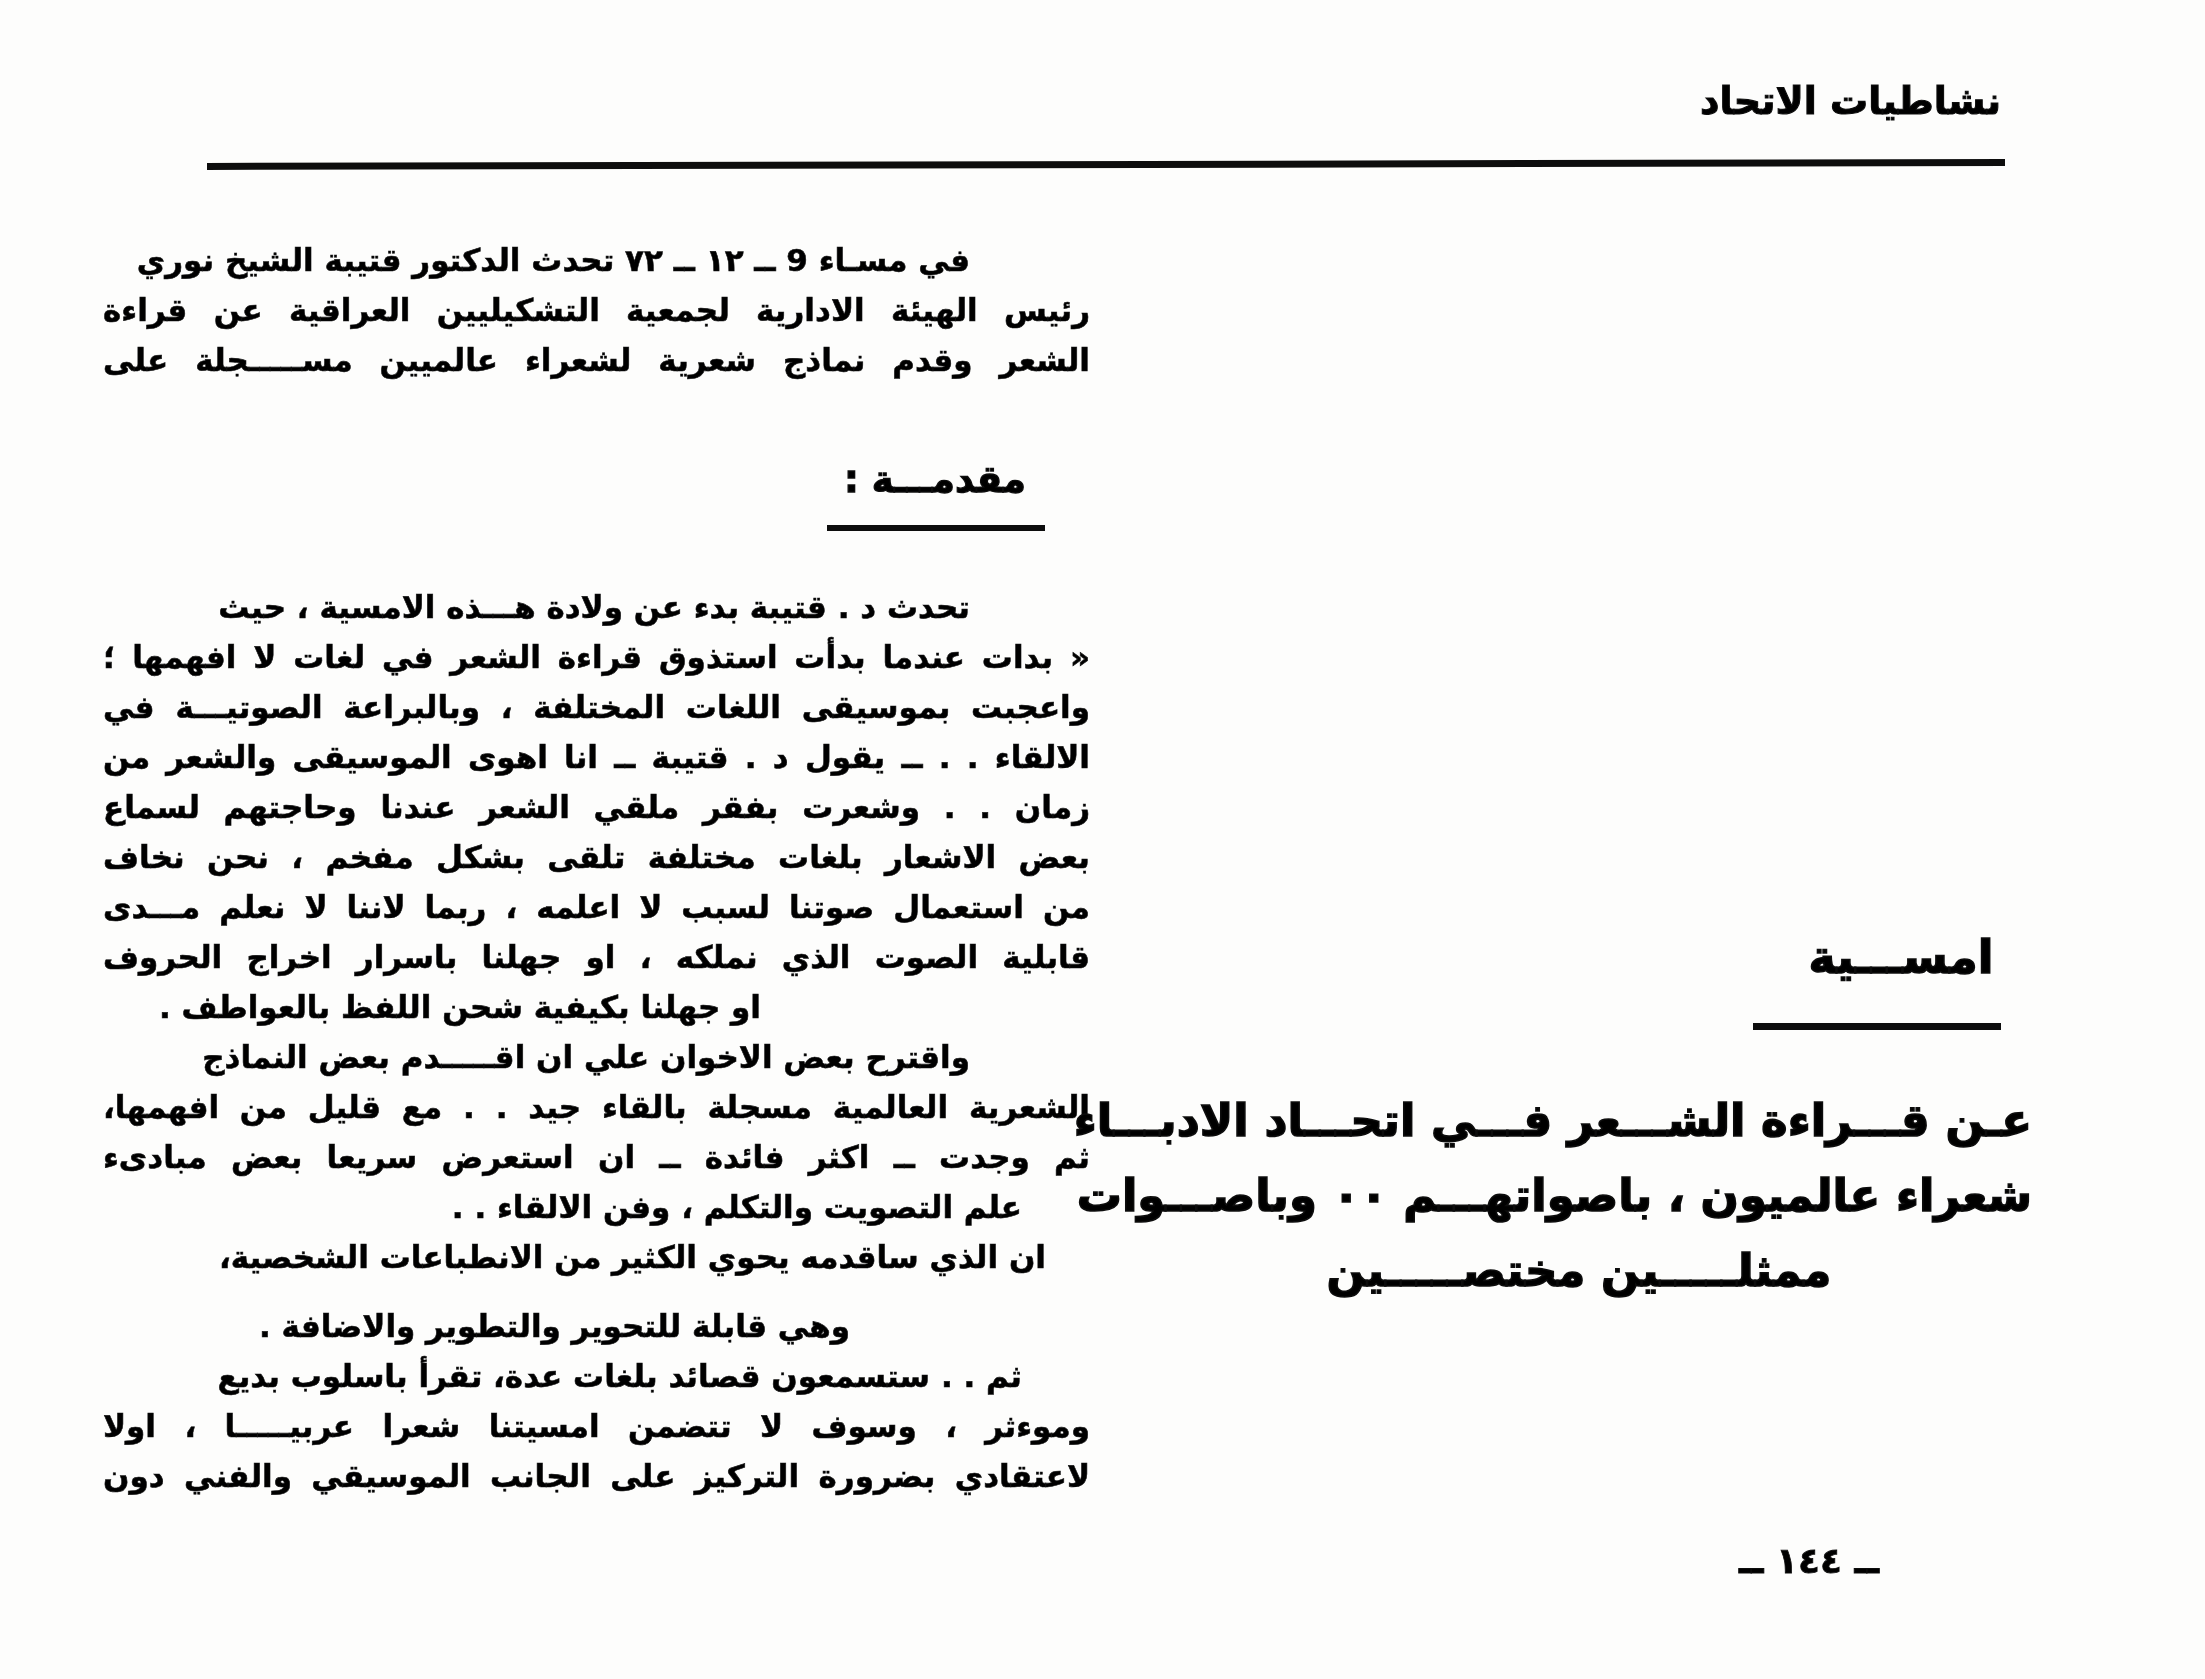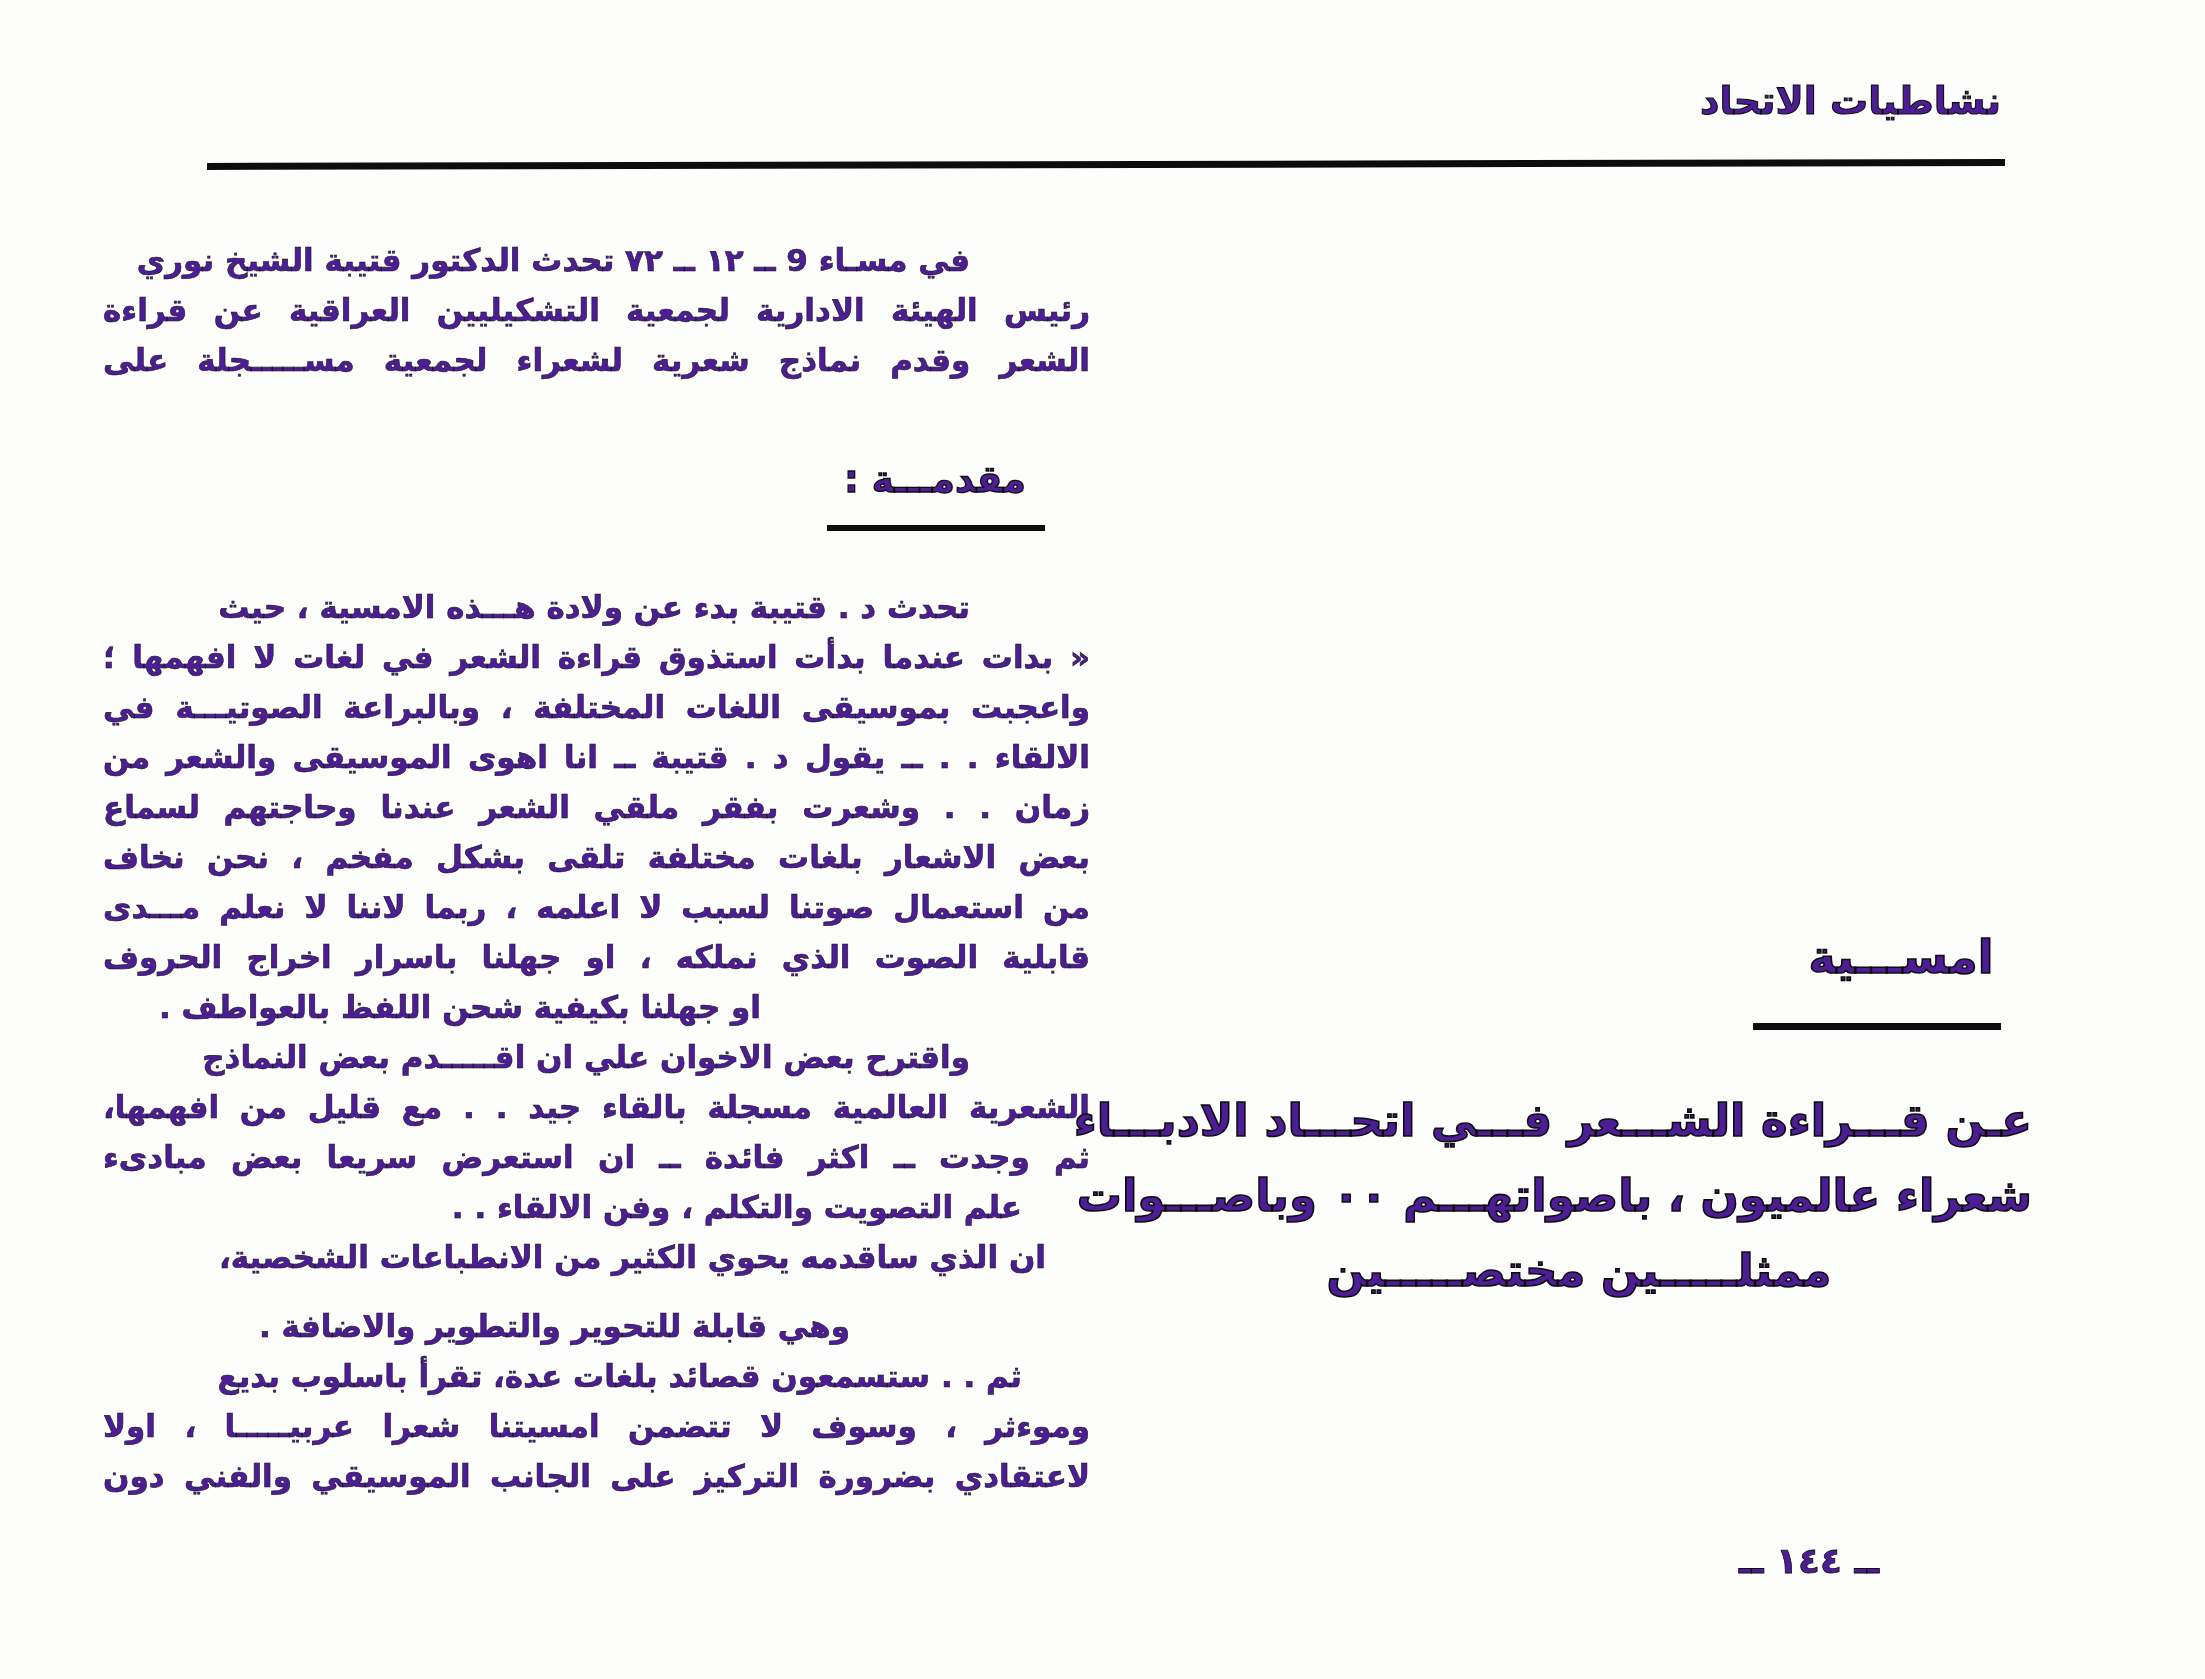--- a/index.html
+++ b/index.html
@@ -2,21 +2,21 @@
 <html lang="ar" dir="rtl" style="font-size:13px"><head>
 <meta charset="utf-8">
 <style>
   html,body{margin:0;padding:0;background:#e8e8e6;}
   #page{
     position:relative;
     width:2205px;height:1680px;
     background:#fdfdfc;
     overflow:hidden;
     font-family:"DejaVu Sans",sans-serif;
-    color:#4c1d95;
+    color:#000000;
     direction:rtl;
   }
   
   .rule{position:absolute;background:#0d0d0d;}
   .top-rule{left:207px;top:161px;width:1798px;height:7.2px;transform:rotate(-0.12deg);}
   .sec-underline{left:827px;top:525px;width:218px;height:5.6px;}
   .evening-underline{left:1753px;top:1023px;width:248px;height:7.2px;}
   
   .hdr{
     position:absolute;right:204px;top:79px;
@@ -71,21 +71,21 @@
 <body>
 
 <div id="page">
 
   <div class="hdr">نشاطيات الاتحاد</div>
   <div class="rule top-rule"></div>
 
   <div class="col-left" id="intro-par">
     <div class="bl i1">في مسـاء 9 ــ ١٢ ــ ٧٢ تحدث الدكتور قتيبة الشيخ نوري</div>
     <div class="bl full">رئيس الهيئة الادارية لجمعية التشكيليين العراقية عن قراءة</div>
-    <div class="bl full">الشعر وقدم نماذج شعرية لشعراء لجمعية مســـــجلة على</div>
+    <div class="bl full">الشعر وقدم نماذج شعرية لشعراء عالميين مســـــجلة على</div>
   </div>
 
   <div class="sec-head">مقدمـــة :</div>
   <div class="rule sec-underline"></div>
 
   <div class="col-left" id="main-block">
     <div class="bl i1">تحدث د . قتيبة بدء عن ولادة هـــذه الامسية ، حيث</div>
     <div class="bl full">« بدات عندما بدأت استذوق قراءة الشعر في لغات لا افهمها ؛</div>
     <div class="bl full">واعجبت بموسيقى اللغات المختلفة ، وبالبراعة الصوتيـــة في</div>
     <div class="bl full">الالقاء . . ــ يقول د . قتيبة ــ انا اهوى الموسيقى والشعر من</div>

